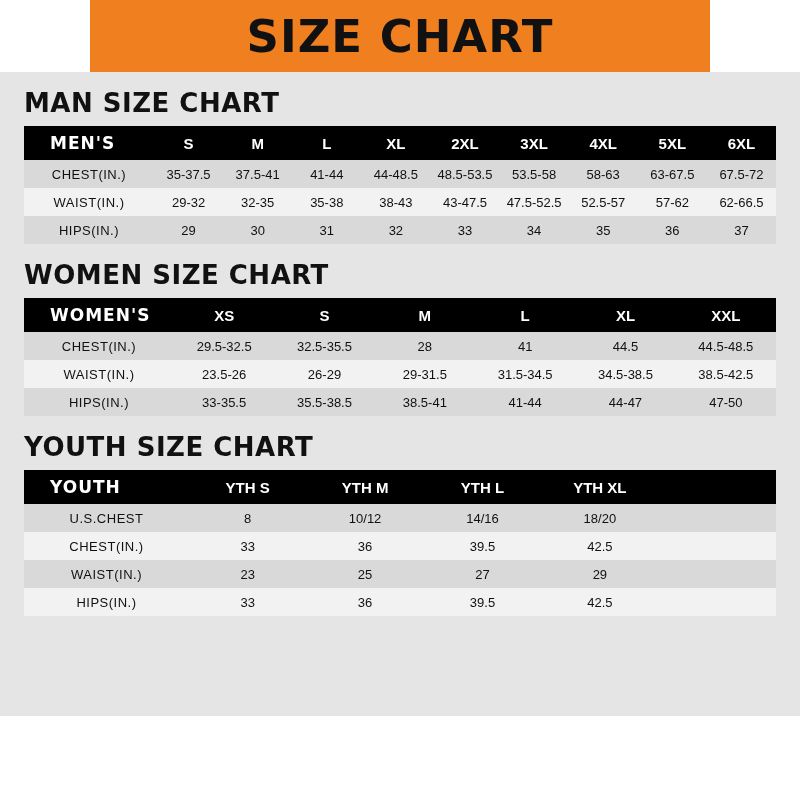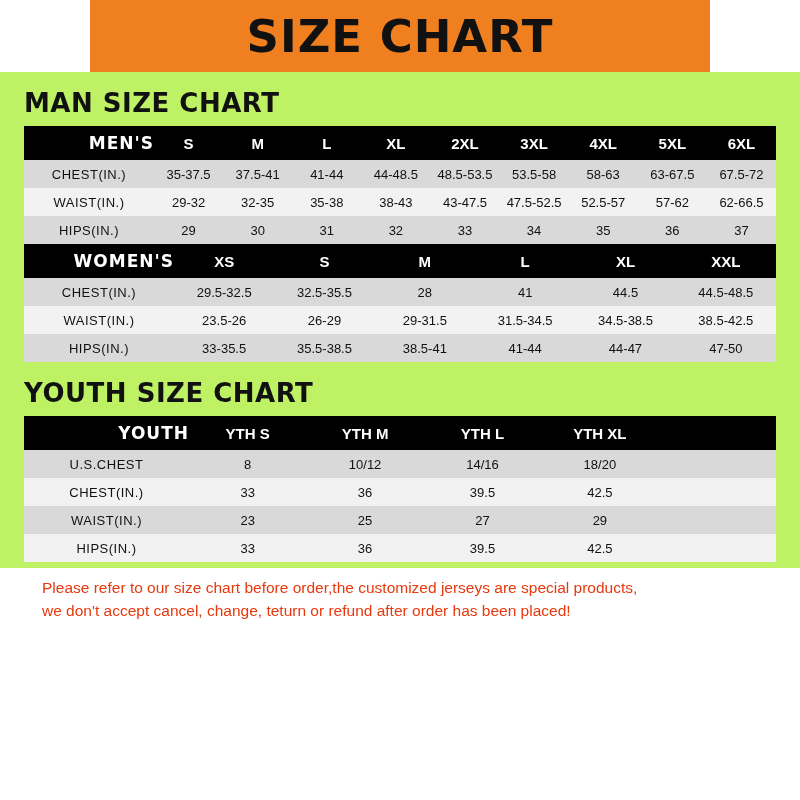--- a/index.html
+++ b/index.html
@@ -8,23 +8,23 @@
   }
   body {
     width: 800px;
     height: 800px;
     background: #ffffff;
     font-family: "Liberation Sans", sans-serif;
     overflow: hidden;
   }
   .page {
     width: 800px;
-    height: 568px;
+    height: 716px;
     position: relative;
-    background: #bef264;
+    background: #e5e5e5;
     box-sizing: border-box;
   }
   
   .banner {
     height: 72px;
     background: #ef7f1f;
     display: flex;
     align-items: center;
     justify-content: center;
     position: relative;
@@ -77,21 +77,21 @@
     font-family: "Liberation Sans", sans-serif;
   }
   table.chart thead th {
     background: #000000;
     color: #ffffff;
     height: 34px;
     font-size: 15px;
     font-weight: bold;
   }
   table.chart thead th.rowlabel {
-    text-align: right;
+    text-align: left;
     padding-left: 26px;
     font-family: "DejaVu Sans", sans-serif;
     font-size: 17px;
     letter-spacing: 1px;
   }
   table.chart tbody tr.odd td {
     background: #d9d9d9;
   }
   table.chart tbody tr.even td {
     background: #f2f2f2;
@@ -188,20 +188,21 @@
           <td>32</td>
           <td>33</td>
           <td>34</td>
           <td>35</td>
           <td>36</td>
           <td>37</td>
         </tr>
       </tbody>
     </table>
 
+    <div class="section-title">WOMEN SIZE CHART</div>
     <table class="chart">
       <colgroup>
           <col class="women-col0">
           <col>
           <col>
           <col>
           <col>
           <col>
           <col>
         </colgroup>
@@ -296,19 +297,15 @@
           <td class="rowlabel">HIPS(IN.)</td>
           <td>33</td>
           <td>36</td>
           <td>39.5</td>
           <td>42.5</td>
           <td></td>
         </tr>
       </tbody>
     </table>
 
-    <div class="footer-note">
-      <div>Please refer to our size chart before order,the customized jerseys are special products,</div>
-      <div>we don't accept cancel, change, teturn or refund after order has been placed!</div>
-    </div>
 
   </div>
 </div>
 
 </body></html>

